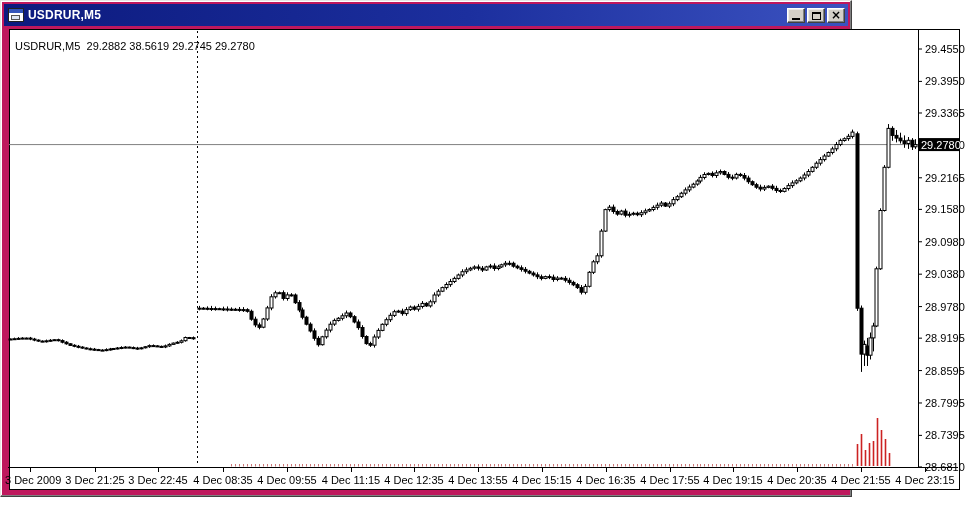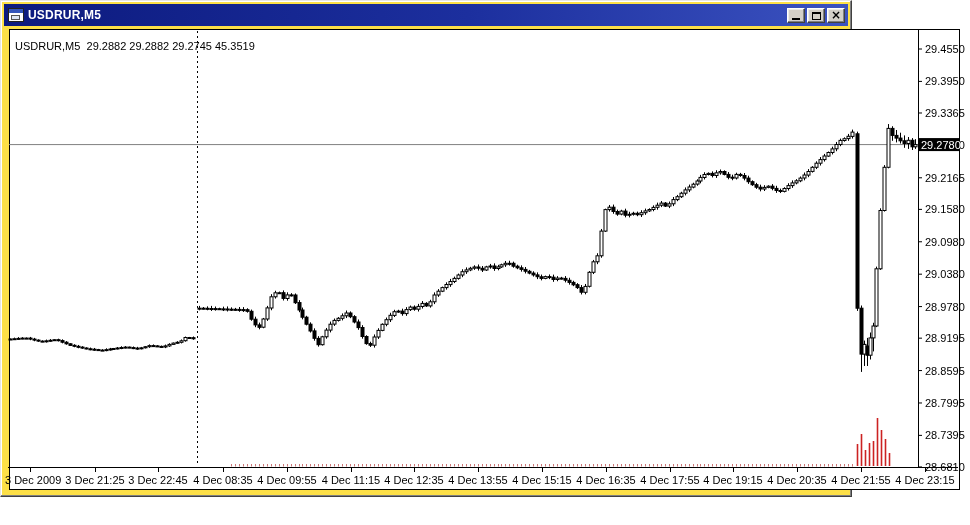--- a/index.html
+++ b/index.html
@@ -1,17 +1,17 @@
 <!DOCTYPE html>
 <html><head>
 <meta charset="utf-8">
 <style>
   * { margin:0; padding:0; box-sizing:border-box; }
   html,body { width:970px; height:525px; background:#ffffff; font-family:"Liberation Sans", sans-serif; overflow:hidden; }
-  .window{ position:absolute; left:0; top:0; width:852px; height:497px; background:#fde047;
+  .window{ position:absolute; left:0; top:0; width:852px; height:497px; background:#be185d;
            border-top:1px solid #e8e6e2; border-left:1px solid #e8e6e2;
            border-right:1px solid #404040; border-bottom:1px solid #404040;
            box-shadow: inset -1px -1px 0 #808080, inset 1px 1px 0 #ffffff; }
   .titlebar{ position:absolute; left:3px; top:3px; right:3px; height:22px;
              background:linear-gradient(90deg,#0c1a7e 0%, #1c2f9e 55%, #3b52c0 100%);
              display:flex; align-items:center; padding:0 2px; }
   .title-icon{ width:16px; height:14px; margin:0 4px 0 2px; position:relative; background:#fff; border:1px solid #222; }
   .title-icon .bar{ position:absolute; left:0; top:0; right:0; height:4px; background:#3355bb; }
   .title-icon .sq{ position:absolute; left:2px; top:6px; width:9px; height:5px; border:1px solid #555; background:#dde6f5;}
   .title-text{ color:#ffffff; font-size:12px; font-weight:bold; letter-spacing:0.2px; }
@@ -43,21 +43,21 @@
         </div>
       <div class="wbtn">
           <div class="max"></div>
         </div>
       <div class="wbtn close-b">
           <span>×</span>
         </div>
     </div>
   </div>
   <div class="client"></div>
-  <div class="infoline"><span>USDRUR,M5</span>&nbsp;&nbsp;<span>29.2882 29.2882 29.2745 45.3519</span></div>
+  <div class="infoline"><span>USDRUR,M5</span>&nbsp;&nbsp;<span>29.2882 38.5619 29.2745 29.2780</span></div>
 </div>
 
 <svg class="chart" viewBox="0 0 970 525" xmlns="http://www.w3.org/2000/svg">
     <line x1="9" y1="144.57999999999979" x2="918" y2="144.57999999999979" stroke="#808080" stroke-width="1"></line>
     <line x1="197.5" y1="31" x2="197.5" y2="465" stroke="#000000" stroke-width="1" stroke-dasharray="2,3"></line>
     <g>
       <line x1="857.5" y1="466" x2="857.5" y2="444" stroke="#cc2222" stroke-width="1.6"></line>
       <line x1="861.5" y1="466" x2="861.5" y2="434" stroke="#cc2222" stroke-width="1.6"></line>
       <line x1="865.5" y1="466" x2="865.5" y2="450" stroke="#cc2222" stroke-width="1.6"></line>
       <line x1="869.5" y1="466" x2="869.5" y2="443" stroke="#cc2222" stroke-width="1.6"></line>

